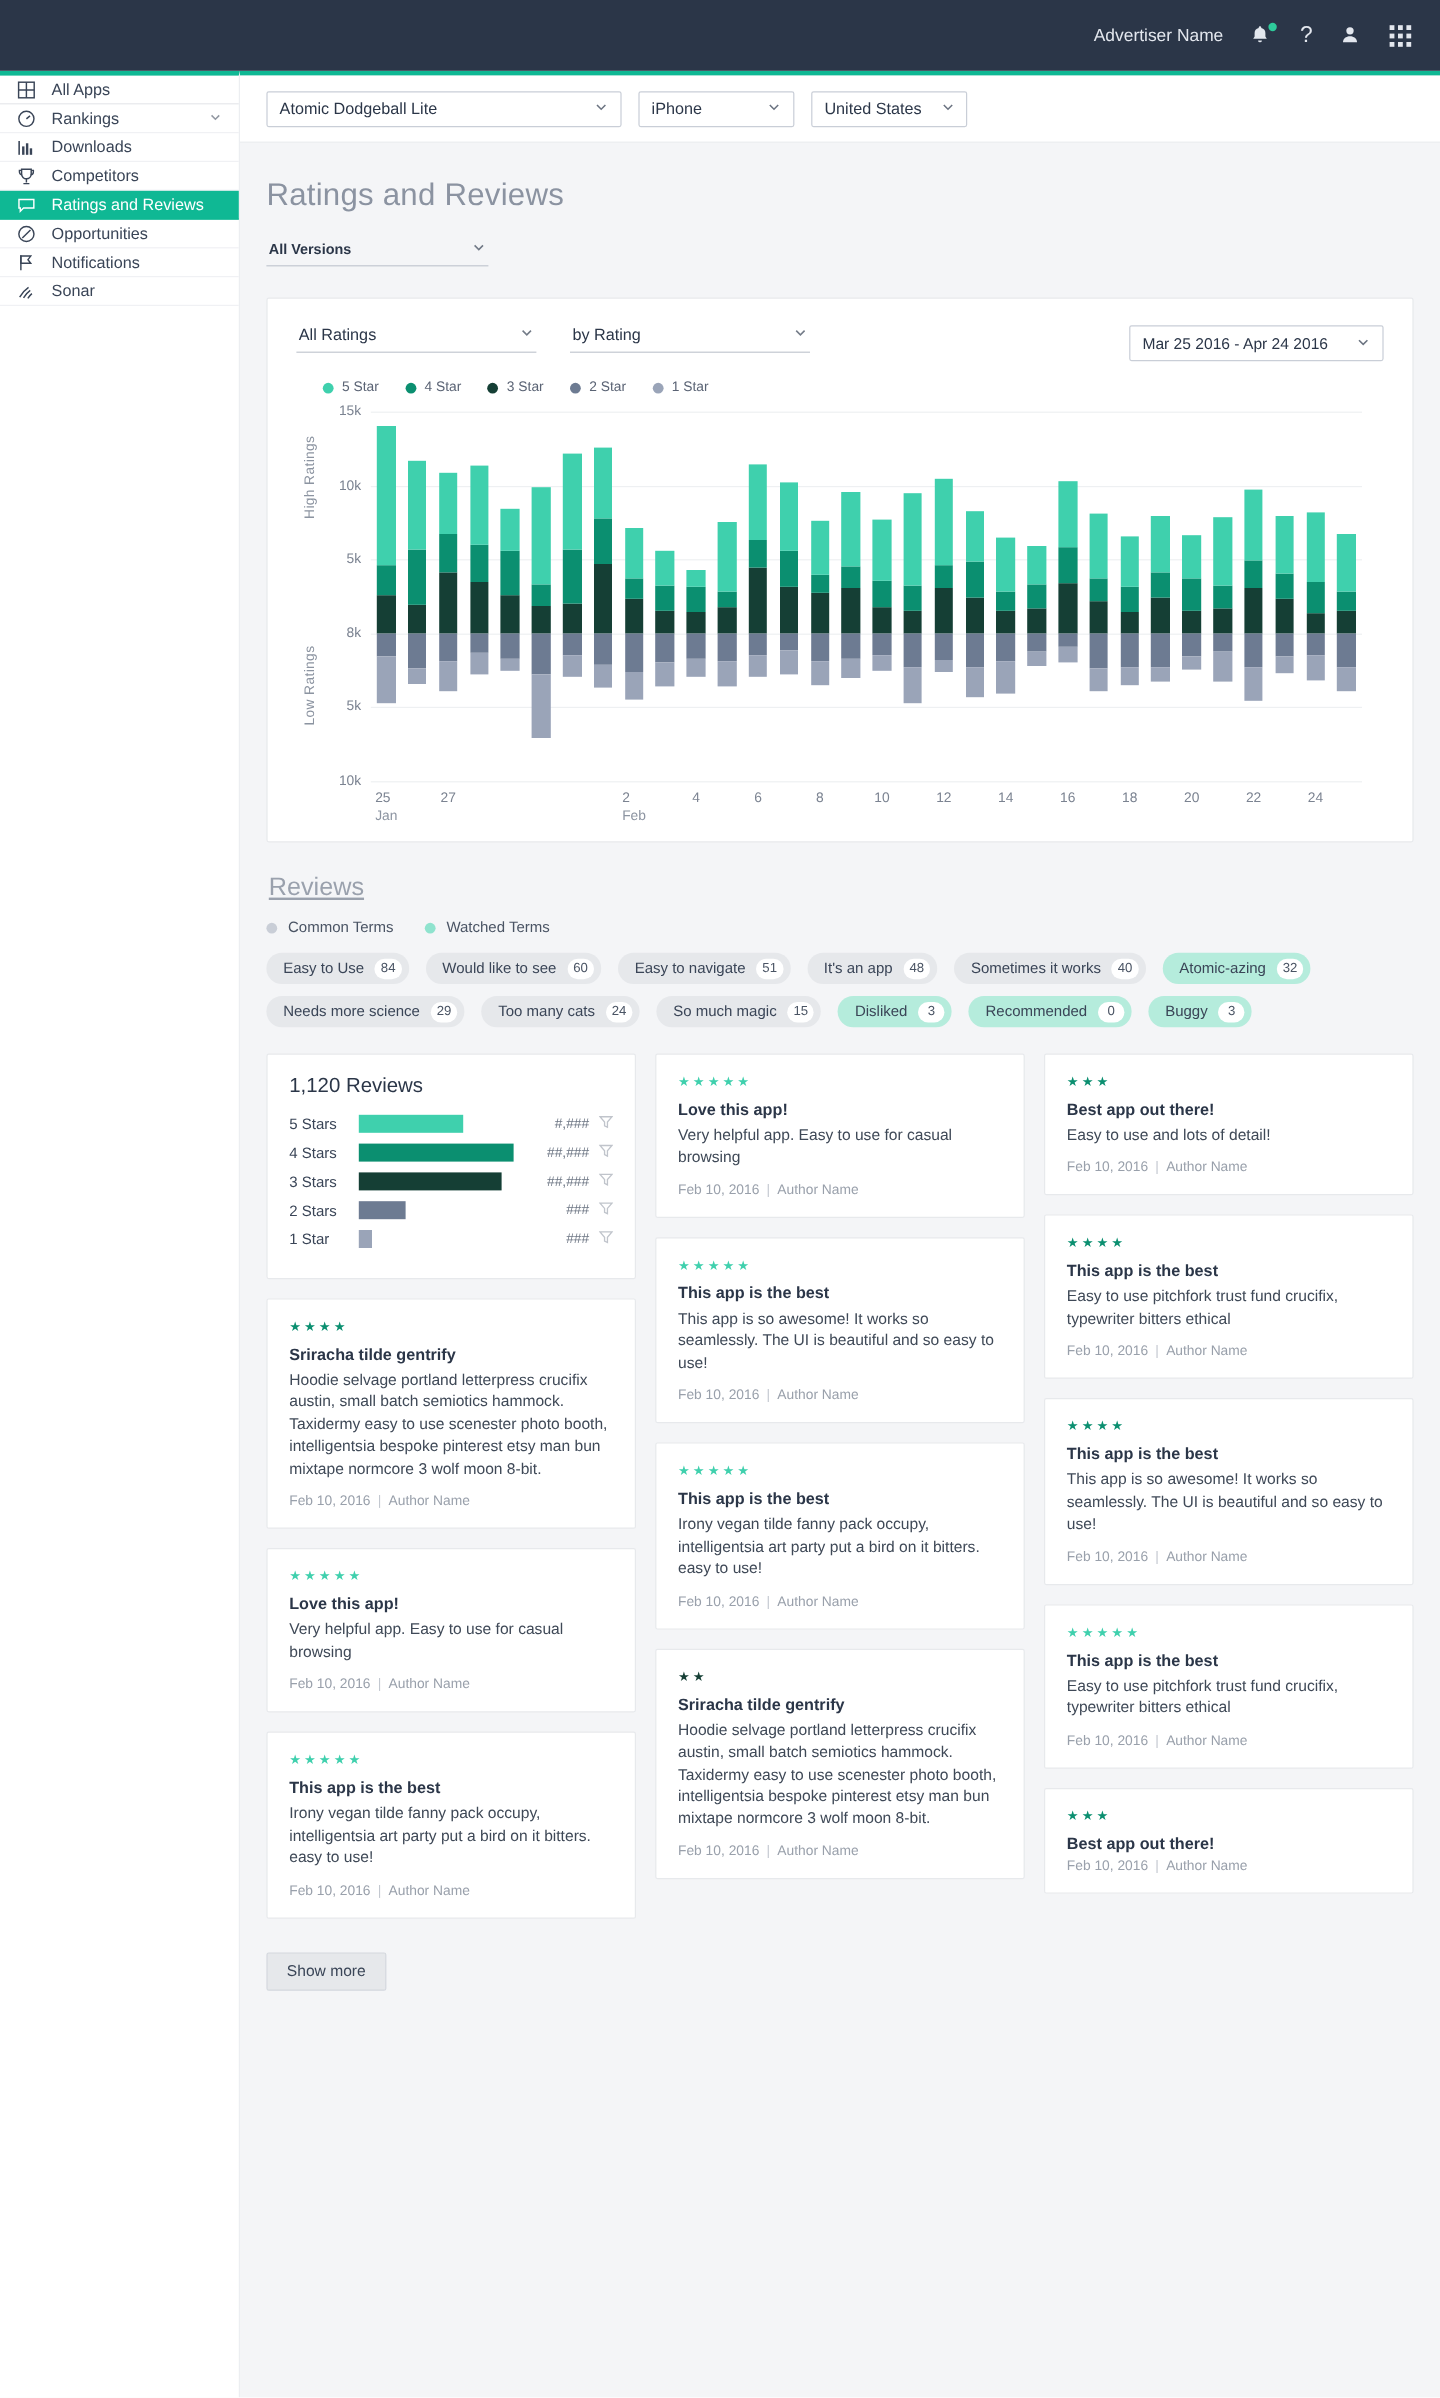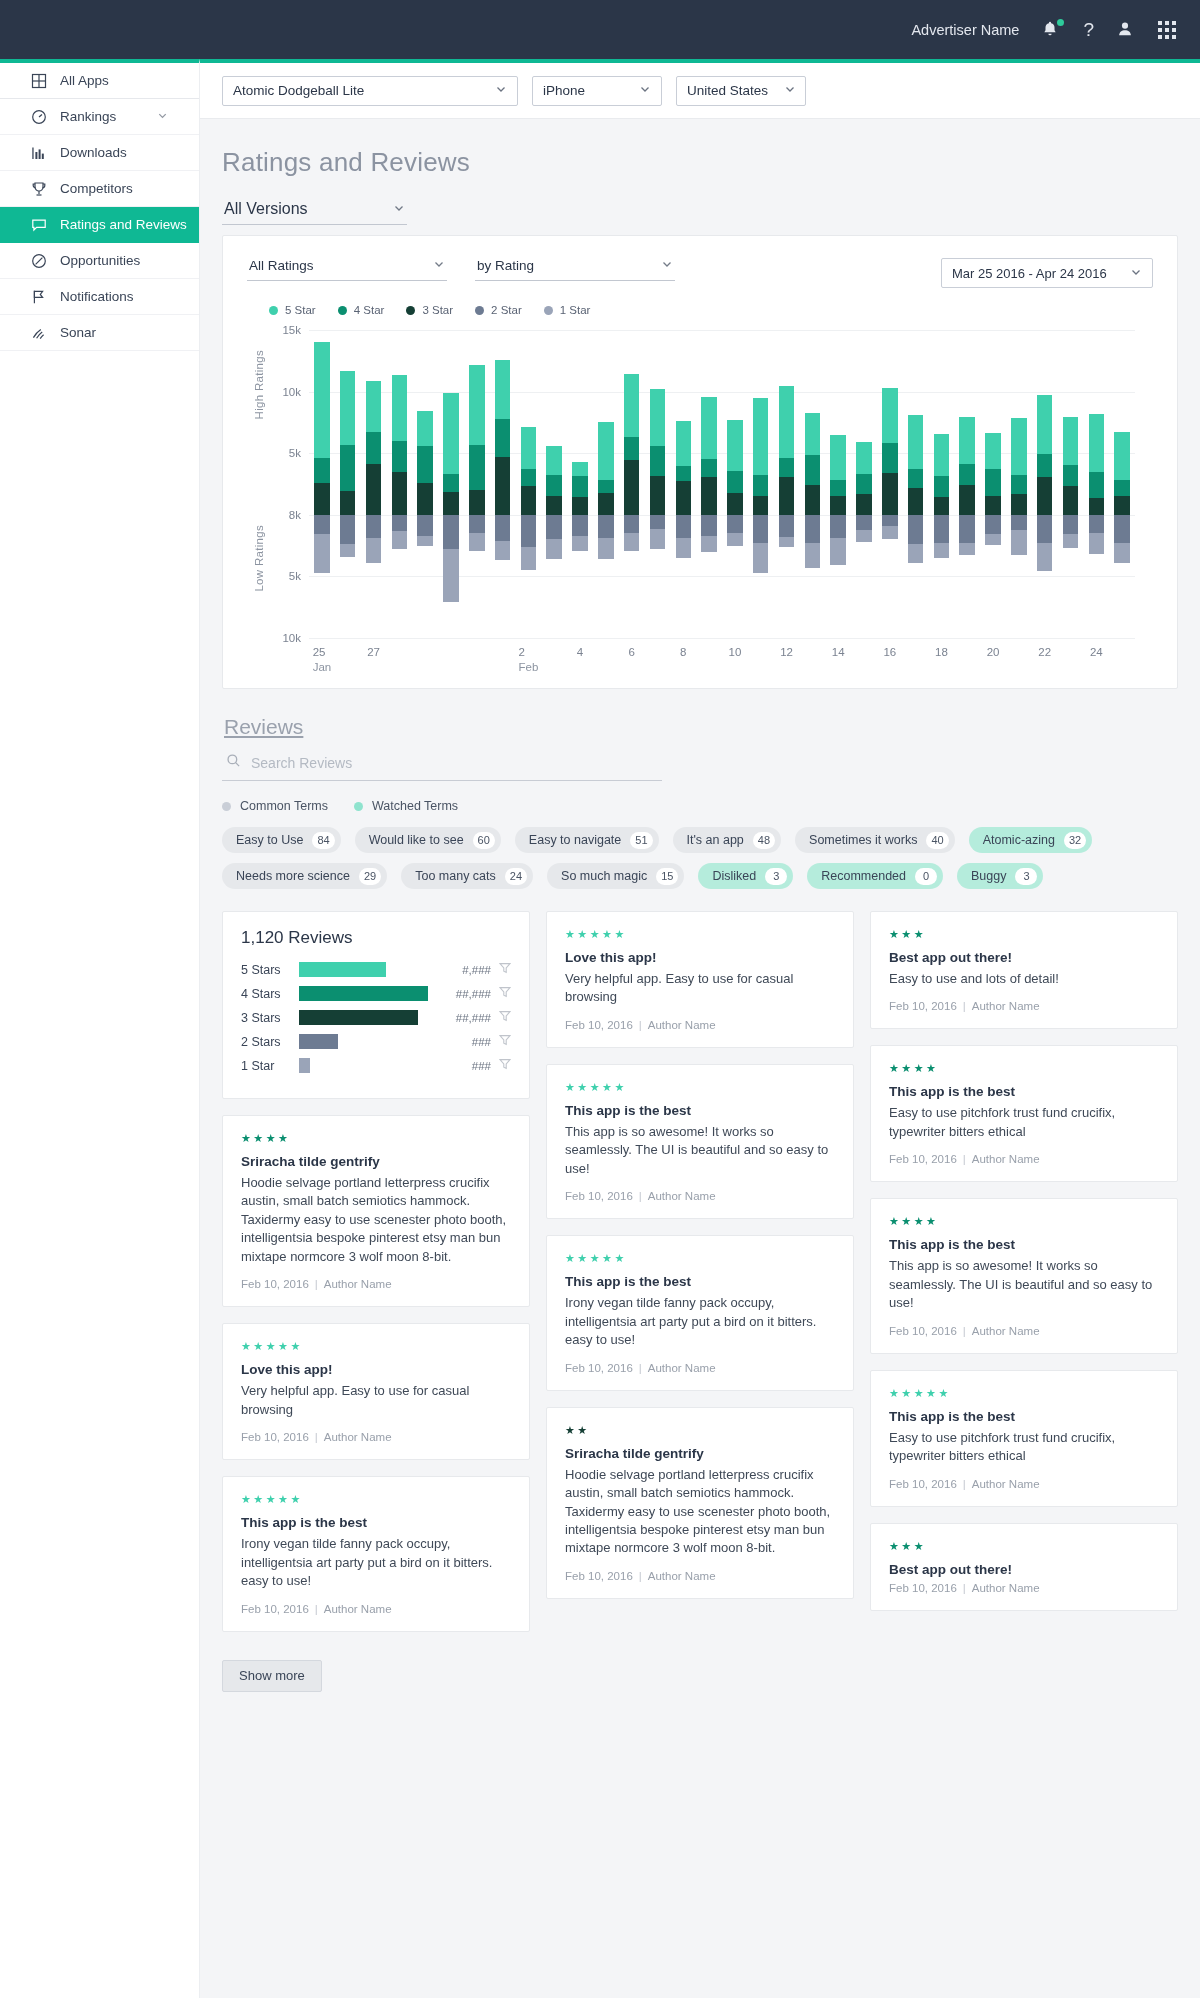--- a/index.html
+++ b/index.html
@@ -51,22 +51,22 @@
   .sidebar {
     width: 200px;
     flex: 0 0 200px;
     background: #ffffff;
     border-top: 4px solid #0fb894;
     min-height: 1939px;
     border-right: 1px solid #eceef1;
   }
   .nav-item {
     display: flex; align-items: center; gap: 13px;
-    height: 36px;
-    padding: 0 31px;
+    height: 24px;
+    padding: 0 14px;
     font-size: 13.5px;
     color: #3a4557;
     border-bottom: 1px solid #f0f1f4;
     cursor: pointer;
   }
   .nav-item:first-child { border-bottom: 1px solid #e6e8ec; }
   .nav-item.active { background: #0fb894; color: #fff; border-bottom-color: #0fb894;}
   .nav-item .nav-ic { width: 16px; height: 16px; flex: 0 0 16px; }
   .nav-item .chev { margin-left: auto; opacity: .55; }
   .nav-label { white-space: nowrap; }
@@ -105,24 +105,25 @@
     font-weight: 400;
     color: #8b93a1;
     letter-spacing: .2px;
     margin: 6px 0 22px 0;
   }
   .underline-sel {
     width: 185px;
     border-bottom: 1px solid #c2c7d0;
     padding: 0 2px 6px 2px;
     display: flex; align-items: center;
-    font-size: 16px;
+    font-size: 12px;
     color: #2b3648;
     cursor: pointer;
-    margin-bottom: 10px;
+    margin-bottom: 26px;
+    font-weight: bold;
   }
   .underline-sel .chev { margin-left: auto; opacity: .7; }
 
   
   .card {
     background: #fff;
     border: 1px solid #e7e9ec;
     border-radius: 2px;
   }
   .chart-card { padding: 22px 24px 18px 24px; position: relative; }
@@ -739,29 +740,20 @@
               <span class="xtick" style="left: 82.8125%;">20</span>
               <span class="xtick" style="left: 89.0625%;">22</span>
               <span class="xtick" style="left: 95.3125%;">24</span>
             </div>
         </div>
       </section>
 
       
       <h2 class="reviews-title">Reviews</h2>
 
-      <div class="search-row">
-        <span>
-          <svg width="15" height="15" viewBox="0 0 16 16" fill="none" stroke="#a9afb9" stroke-width="1.4">
-            <circle cx="6.8" cy="6.8" r="4.6"></circle>
-              <line x1="10.3" y1="10.3" x2="14" y2="14"></line>
-          </svg>
-        </span>
-        <input class="search-input" type="text" placeholder="Search Reviews" style="">
-      </div>
 
       <div class="terms-legend">
         <span class="li">
           <i class="dot" style="background:#c9ced7"></i>
           <span>Common Terms</span>
         </span>
         <span class="li">
           <i class="dot" style="background:#8fe3ce"></i>
           <span>Watched Terms</span>
         </span>

